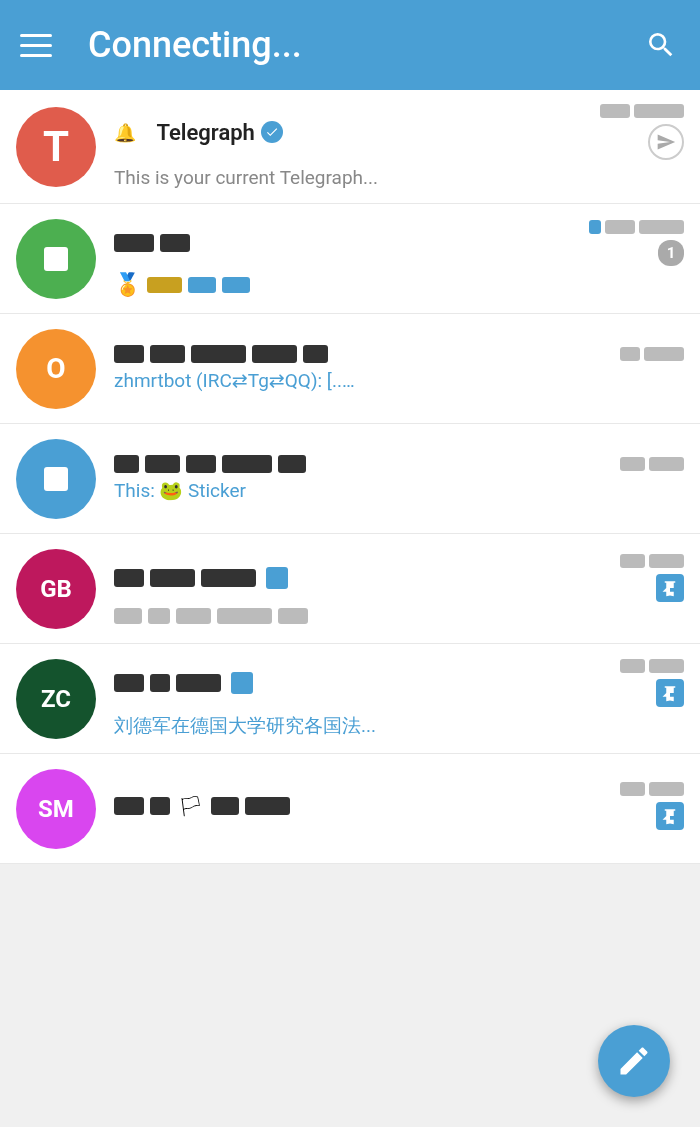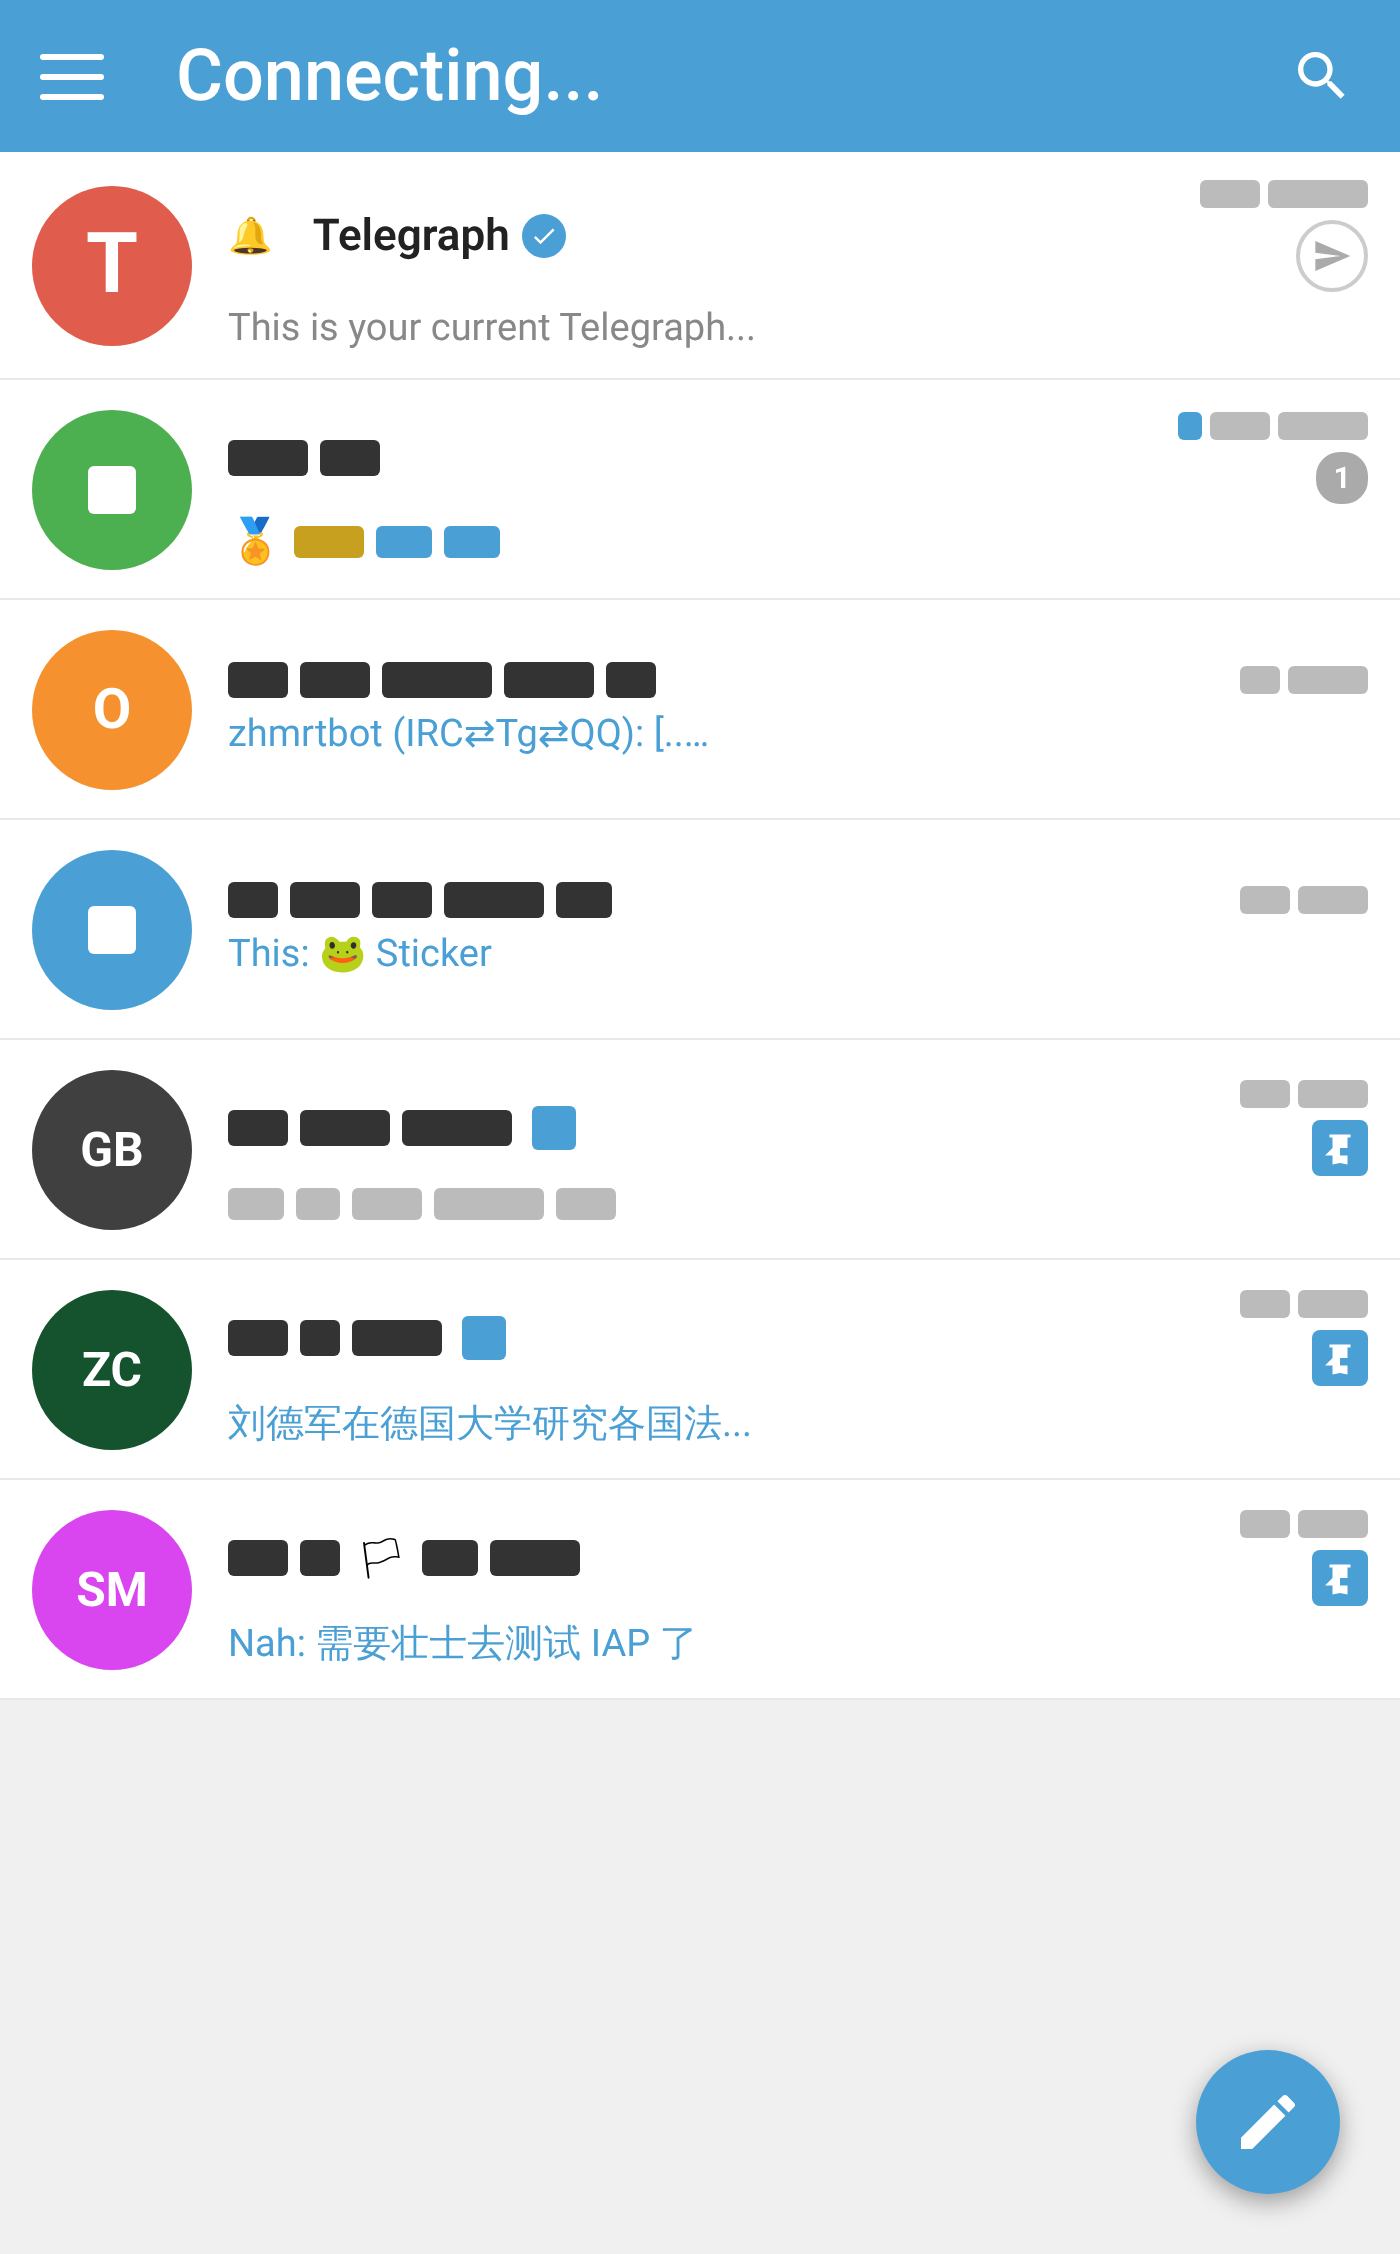--- a/index.html
+++ b/index.html
@@ -7,21 +7,21 @@
       width: 700px;
       min-height: 1127px;
       font-family: 'Roboto', Arial, sans-serif;
       background: #f0f0f0;
       overflow-x: hidden;
     }
 
     
     .topbar {
       background: #4a9fd4;
-      height: 76px;
+      height: 90px;
       display: flex;
       align-items: center;
       padding: 0 20px;
       position: relative;
     }
     .topbar-menu-icon {
       width: 40px;
       height: 40px;
       display: flex;
       flex-direction: column;
@@ -223,21 +223,21 @@
       width: 36px;
       height: 36px;
       fill: white;
     }
 
     
     .avatar-t { background: #e05c4c; font-size: 42px; }
     .avatar-green { background: #4caf50; }
     .avatar-orange { background: #f5922f; }
     .avatar-blue { background: #4a9fd4; }
-    .avatar-gb { background: #404040; }
+    .avatar-gb { background: #be185d; }
     .avatar-zc { background: #14532d; }
     .avatar-sm { background: #d946ef; }
   </style>
 </head>
 <body>
 
 <div class="topbar">
   <div class="topbar-menu-icon">
     <span></span>
     <span></span>
@@ -433,21 +433,20 @@
             <div class="blurred-text" style="width:25px;background:#bbb;height:14px;"></div>
             <div class="blurred-text" style="width:35px;background:#bbb;height:14px;"></div>
           </div>
           <div style="width:28px;height:28px;background:#4a9fd4;border-radius:4px;display:flex;align-items:center;justify-content:center;">
             <svg width="18" height="18" viewBox="0 0 24 24" fill="white">
                 <path d="M17 12h-5v5h5v6l-5-1-5 1v-6H2l5-5V5H5V3h14v2h-2v7z"></path>
               </svg>
           </div>
         </div>
       </div>
-      <div class="chat-preview highlight">Nah: 需要壮士去测试 IAP 了</div>
     </div>
   </div>
 
 </div>
 
 <div class="fab">
   <svg viewBox="0 0 24 24" xmlns="http://www.w3.org/2000/svg">
     <path d="M3 17.25V21h3.75L17.81 9.94l-3.75-3.75L3 17.25zM20.71 7.04c.39-.39.39-1.02 0-1.41l-2.34-2.34c-.39-.39-1.02-.39-1.41 0l-1.83 1.83 3.75 3.75 1.83-1.83z"></path>
   </svg>
 </div>

